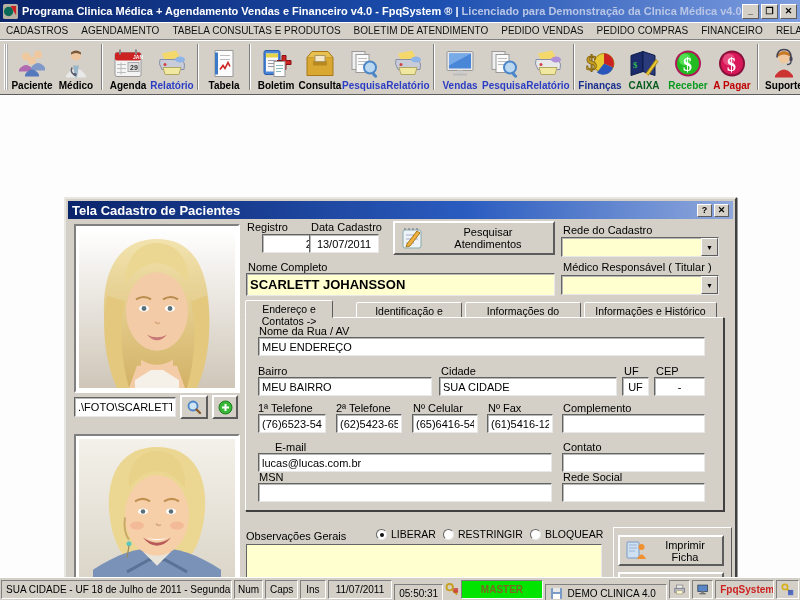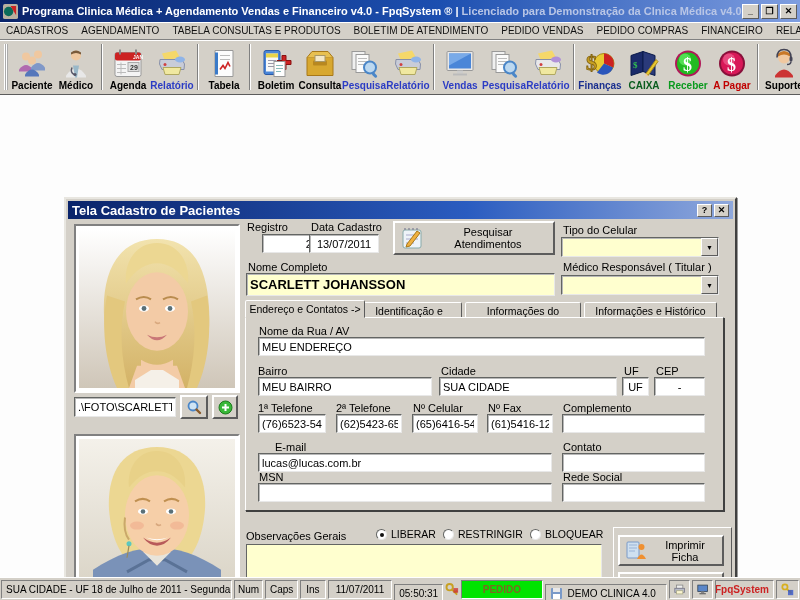--- a/index.html
+++ b/index.html
@@ -80,21 +80,21 @@
 
   .smbtn { position:absolute; display:flex; align-items:center; justify-content:center;
     border:2px solid; border-color:#fff #5c5c5c #5c5c5c #fff; background:#d4d0c8; }
 
   
   .statusbar { position:absolute; left:0; top:577px; width:800px; height:23px; background:#d4d0c8;
     border-top:1px solid #fff; display:flex; align-items:center; gap:2px; padding:2px 1px; font-size:10px; }
   .spanel { height:19px; border:1px solid; border-color:#808080 #fff #fff #808080; display:flex; align-items:center;
     padding:0 4px; white-space:nowrap; overflow:hidden; }
   .master { background:#00e400; color:#7a6a20; font-weight:bold; justify-content:center; }
-  .brand { color:#cc2222; font-weight:bold; justify-content:flex-end; }
+  .brand { color:#cc2222; font-weight:bold; justify-content:flex-start; }
 </style>
 </head>
 <body>
 
 <div class="titlebar">
   <svg class="appicon" viewBox="0 0 16 16">
       <rect width="16" height="16" rx="2" fill="#b8b0a0"></rect>
       <circle cx="6" cy="8" r="5" fill="#0a6a5a"></circle>
       <path d="M8,2 L14,2 L14,12 Z" fill="#cc2222"></path>
     </svg>
@@ -411,36 +411,36 @@
     <div class="actbtn" style="left:327px; top:22px; width:162px; height:34px;">
       <svg width="22" height="24" viewBox="0 0 22 24">
           <rect x="2" y="4" width="18" height="18" rx="2" fill="#eef3f8" stroke="#8aa"></rect>
           <path d="M4,4 v-2 M8,4 v-2 M12,4 v-2 M16,4 v-2" stroke="#889" stroke-width="1.4"></path>
           <path d="M5,9 h12 M5,13 h12 M5,17 h8" stroke="#aac"></path>
           <path d="M6,18 L16,5 L19,7 L9,20 L5,21 Z" fill="#f0b040" stroke="#a87818"></path>
         </svg>
       <span class="alab" style="font-size:11px;">Pesquisar  Atendimentos</span>
     </div>
 
-    <span class="lbl" style="left:497px; top:25px;">Tipo do Celular</span>
+    <span class="lbl" style="left:497px; top:25px;">Rede do Cadastro</span>
     <div class="combo fieldy" style="left:495px; top:38px; width:158px; height:20px;">
       <span class="cval"></span>
       <span class="carr raised">▼</span>
     </div>
 
     <span class="lbl" style="left:182px; top:62px;">Nome Completo</span>
     <input class="fld fieldy" style="left: 180px; top: 74px; width: 309px; height: 23px; font-weight: bold; font-size: 13px;" value="SCARLETT JOHANSSON">
 
     <span class="lbl" style="left:497px; top:62px;">Médico Responsável ( Titular )</span>
     <div class="combo fieldy" style="left:495px; top:76px; width:158px; height:20px;">
       <span class="cval"></span>
       <span class="carr raised">▼</span>
     </div>
 
-    <div class="tab active" style="left:179px; top:101px; width:120px; height:18px;"><span>Endereço e Contatos  -&gt;</span></div>
+    <div class="tab active" style="left:179px; top:101px; width:88px; height:18px;"><span>Endereço e Contatos  -&gt;</span></div>
     <div class="tab" style="left:290px; top:103px; width:106px; height:16px;"><span>Identificação e Filiação  -&gt;</span></div>
     <div class="tab" style="left:399px; top:103px; width:116px; height:16px;"><span>Informações do Convênio   -&gt;</span></div>
     <div class="tab" style="left:518px; top:103px; width:133px; height:16px;"><span>Informações e Histórico Clinico</span></div>
 
     <div class="tabpanel" style="left:179px; top:118px; width:479px; height:194px;"></div>
 
     <span class="lbl" style="left:193px; top:126px; z-index:2;">Nome da Rua / AV</span>
     <input class="fld fieldw" style="left: 192px; top: 138px; width: 447px; height: 19px; z-index: 2;" value="MEU ENDEREÇO">
 
     <span class="lbl" style="left:192px; top:166px; z-index:2;">Bairro</span>
@@ -526,21 +526,21 @@
     </div>
   <div class="spanel" style="width:52px; justify-content:center;margin-top:8px;">
       <span>05:50:31</span>
     </div>
   <svg width="15" height="15" viewBox="0 0 15 15">
       <circle cx="5" cy="5" r="3.4" fill="none" stroke="#c8a020" stroke-width="2"></circle>
       <path d="M7.5,7.5 L13,13 M10.5,10.5 L13,9" stroke="#c8a020" stroke-width="2"></path>
       <rect x="9" y="6" width="5" height="5" fill="#cc3333" opacity="0.8"></rect>
     </svg>
   <div class="spanel master" style="width:86px;">
-      <span>PEDIDO</span>
+      <span>MASTER</span>
     </div>
   <div class="spanel" style="width:130px; gap:5px;margin-top:8px;">
     <svg width="13" height="13" viewBox="0 0 13 13">
         <rect x="1" y="1" width="11" height="11" rx="1" fill="#7a9ac8"></rect>
         <rect x="3" y="1" width="7" height="4" fill="#e8e8e8"></rect>
         <rect x="3" y="7" width="7" height="5" fill="#fff"></rect>
       </svg>
     <span>DEMO CLINICA 4.0</span>
   </div>
   <div class="spanel" style="width:22px; justify-content:center;">

